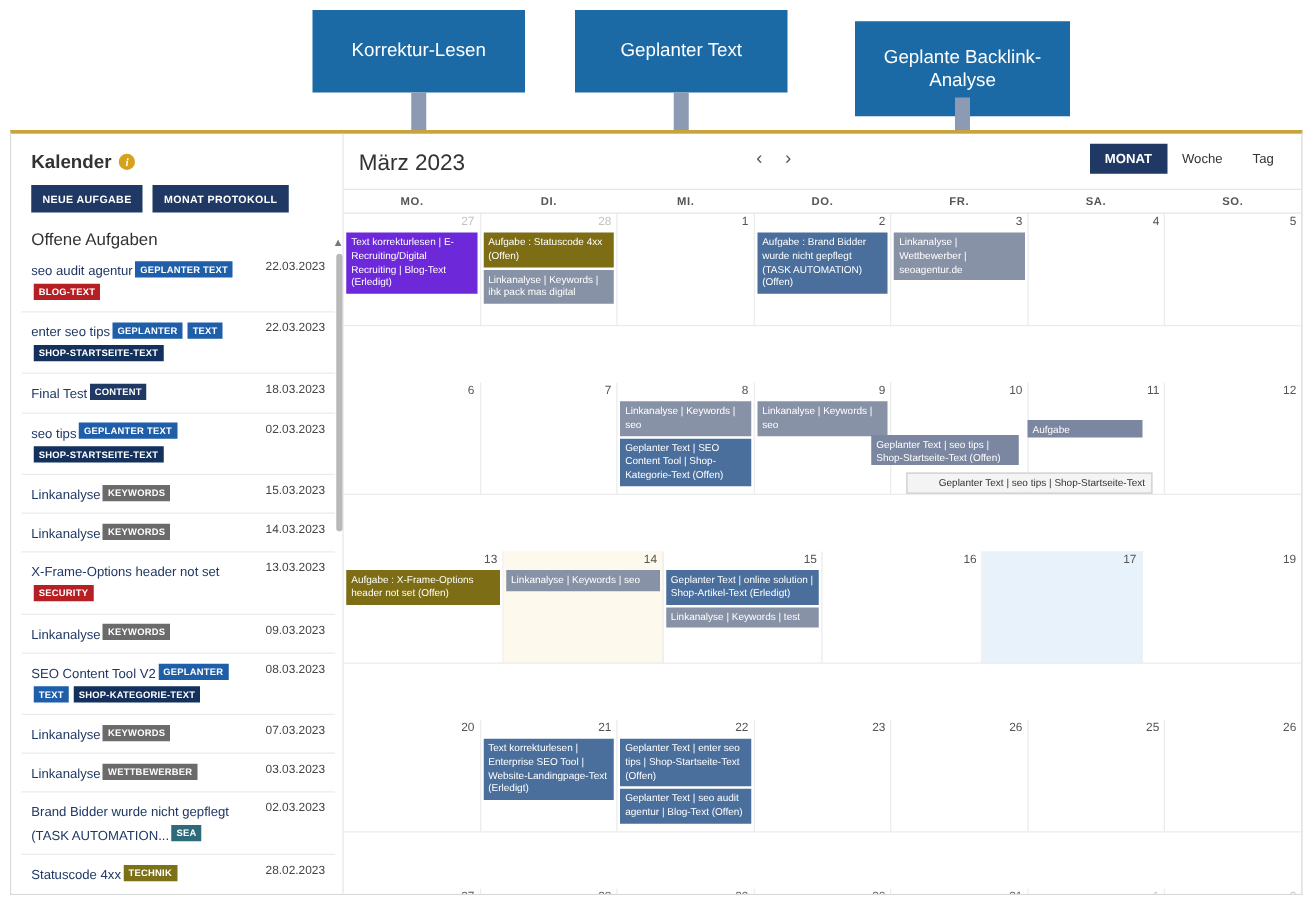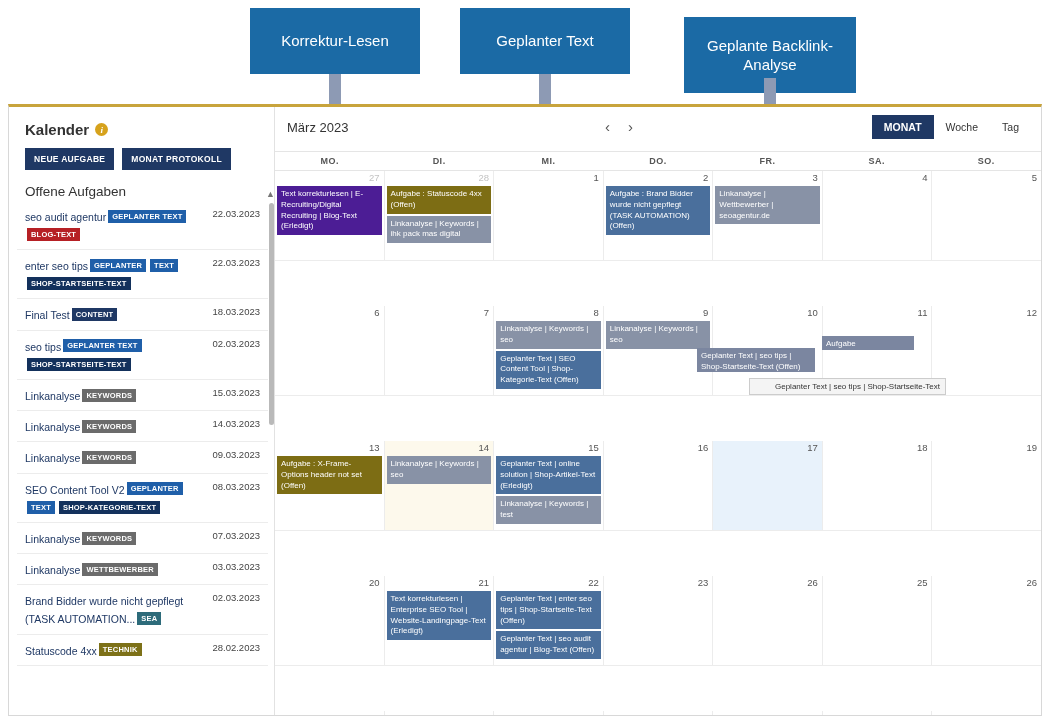--- a/index.html
+++ b/index.html
@@ -123,21 +123,21 @@
   
   #cal {
     position: absolute; left: 266px; top: 0; right: 0; bottom: 0;
     background: #fff;
   }
   #cal-header {
     position: relative; height: 44px;
   }
   .cal-month {
     position: absolute; left: 12px; top: 13px;
-    font-size: 13px; color: #333;
+    font-size: 18px; color: #333;
   }
   .cal-nav {
     position: absolute; left: 330px; top: 11px;
     display: flex; gap: 18px; font-size: 15px; color: #555;
   }
   .cal-nav span { cursor: pointer; }
   .view-btns {
     position: absolute; right: 10px; top: 8px; display: flex; align-items: center; gap: 0;
   }
   .vbtn {
@@ -163,21 +163,21 @@
   .day.other .daynum { color: #c3c3c3; }
   .day.today { background: #e8f2fb; }
   .day.highlight { background: #fdf9ec; }
 
   .ev {
     margin: 1px 2px 2px 2px;
     padding: 3px 4px;
     font-size: 8px; line-height: 1.35; color: #fff;
     overflow: hidden;
   }
-  .ev-navy { background: #4c1d95; }
+  .ev-navy { background: #6d28d9; }
   .ev-olive { background: #7d6d14; }
   .ev-slate { background: #8892a6; }
   .ev-steel { background: #4a6f9c; }
   .ev-drag {
     position: absolute;
     background: #7b86a0; color: #fff; font-size: 8px; line-height:1.35;
     padding: 3px 4px; z-index: 6;
   }
   .ev-ghost {
     position: absolute;
@@ -229,20 +229,21 @@
 
       <div class="offene-title">Offene Aufgaben</div>
 
       <div id="task-list">
           <div class="task"><span class="task-text">seo audit agentur</span><span class="tag t-blue">GEPLANTER TEXT</span><span class="tag t-red">BLOG-TEXT</span><span class="task-date">22.03.2023</span></div>
           <div class="task"><span class="task-text">enter seo tips</span><span class="tag t-blue">GEPLANTER</span><span class="tag t-blue">TEXT</span><span class="tag t-navy">SHOP-STARTSEITE-TEXT</span><span class="task-date">22.03.2023</span></div>
           <div class="task"><span class="task-text">Final Test</span><span class="tag t-darkblue">CONTENT</span><span class="task-date">18.03.2023</span></div>
           <div class="task"><span class="task-text">seo tips</span><span class="tag t-blue">GEPLANTER TEXT</span><span class="tag t-navy">SHOP-STARTSEITE-TEXT</span><span class="task-date">02.03.2023</span></div>
           <div class="task"><span class="task-text">Linkanalyse</span><span class="tag t-gray">KEYWORDS</span><span class="task-date">15.03.2023</span></div>
           <div class="task"><span class="task-text">Linkanalyse</span><span class="tag t-gray">KEYWORDS</span><span class="task-date">14.03.2023</span></div>
+          <div class="task"><span class="task-text">X-Frame-Options header not set</span><span class="tag t-red">SECURITY</span><span class="task-date">13.03.2023</span></div>
           <div class="task"><span class="task-text">Linkanalyse</span><span class="tag t-gray">KEYWORDS</span><span class="task-date">09.03.2023</span></div>
           <div class="task"><span class="task-text">SEO Content Tool V2</span><span class="tag t-blue">GEPLANTER</span><span class="tag t-blue">TEXT</span><span class="tag t-navy">SHOP-KATEGORIE-TEXT</span><span class="task-date">08.03.2023</span></div>
           <div class="task"><span class="task-text">Linkanalyse</span><span class="tag t-gray">KEYWORDS</span><span class="task-date">07.03.2023</span></div>
           <div class="task"><span class="task-text">Linkanalyse</span><span class="tag t-gray">WETTBEWERBER</span><span class="task-date">03.03.2023</span></div>
           <div class="task"><span class="task-text">Brand Bidder wurde nicht gepflegt (TASK AUTOMATION...</span><span class="tag t-teal">SEA</span><span class="task-date">02.03.2023</span></div>
           <div class="task"><span class="task-text">Statuscode 4xx</span><span class="tag t-olive">TECHNIK</span><span class="task-date">28.02.2023</span></div>
         </div>
       <div class="scroll-up">▲</div>
       <div class="scrollbar"></div>
     </div>
@@ -339,23 +340,20 @@
               <div class="ev ev-steel">Geplanter Text | online solution | Shop-Artikel-Text (Erledigt)</div>
               <div class="ev ev-slate">Linkanalyse | Keywords | test</div>
             </div>
             <div class="day">
               <div class="daynum">16</div>
             </div>
             <div class="day today">
               <div class="daynum">17</div>
             </div>
             <div class="day">
-              <div class="daynum">18</div>
-            </div>
-            <div class="day">
               <div class="daynum">19</div>
             </div>
           </div>
           <div class="week">
             <div class="day">
               <div class="daynum">20</div>
             </div>
             <div class="day">
               <div class="daynum">21</div>
               <div class="ev ev-steel">Text korrekturlesen | Enterprise SEO Tool | Website-Landingpage-Text (Erledigt)</div>
@@ -420,17 +418,17 @@
             <div class="day other">
               <div class="daynum">8</div>
             </div>
             <div class="day other">
               <div class="daynum">9</div>
             </div>
           </div>
         </div>
 
       <div class="ev-drag" style="left:422px; top:241px; width:118px; height:24px;">Geplanter Text | seo tips | Shop-Startseite-Text (Offen)</div>
-      <div class="ev-ghost" style="left:474px; top:271px;padding-left:25px;">Geplanter Text | seo tips | Shop-Startseite-Text</div>
+      <div class="ev-ghost" style="left:450px; top:271px;padding-left:25px;">Geplanter Text | seo tips | Shop-Startseite-Text</div>
       <div class="ev-drag" style="left:547px; top:229px; width:92px; height:14px; font-size:8px;">Aufgabe</div>
     </div>
   </div>
 </div>
 
 </body></html>

